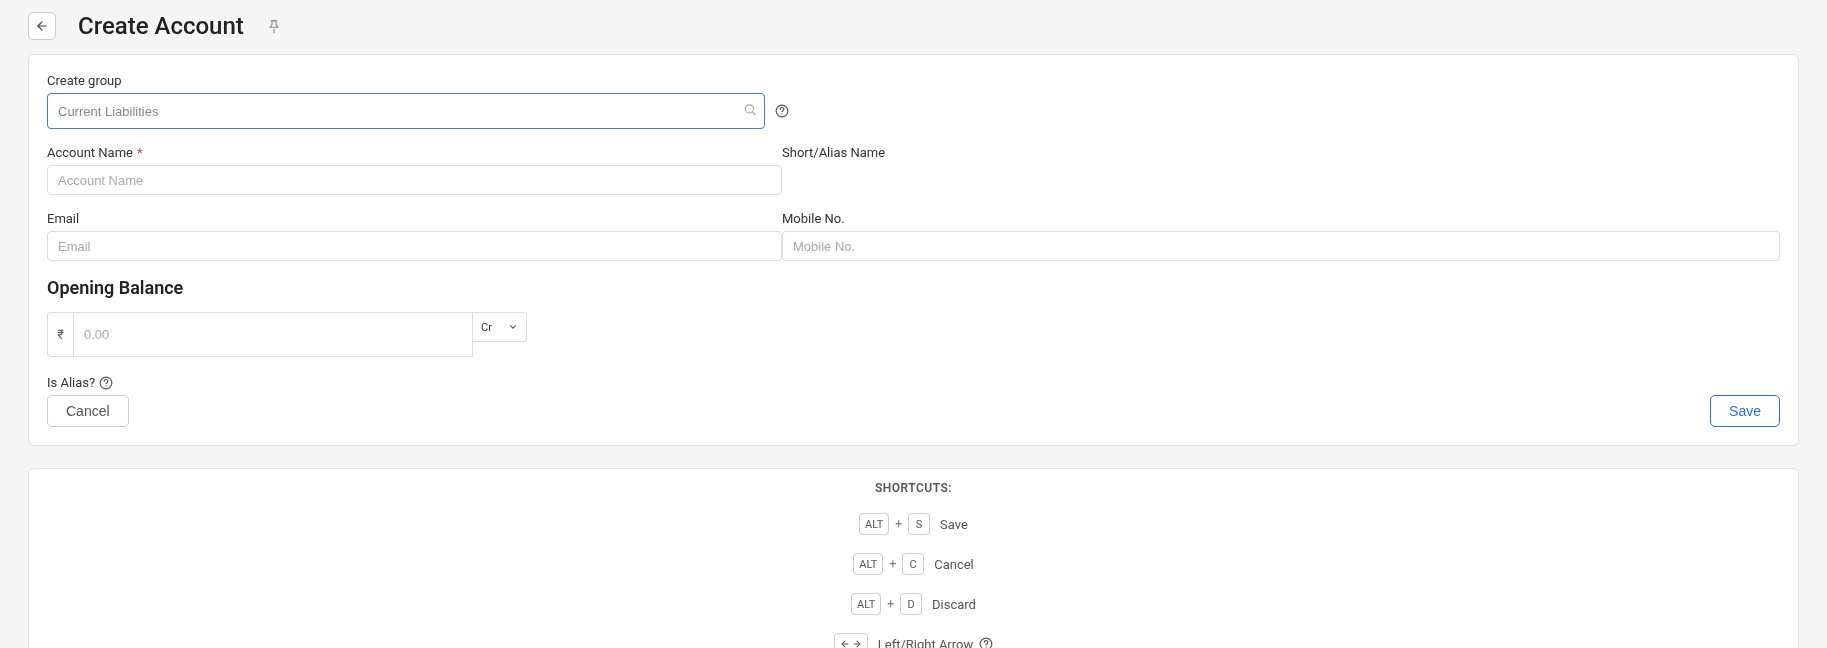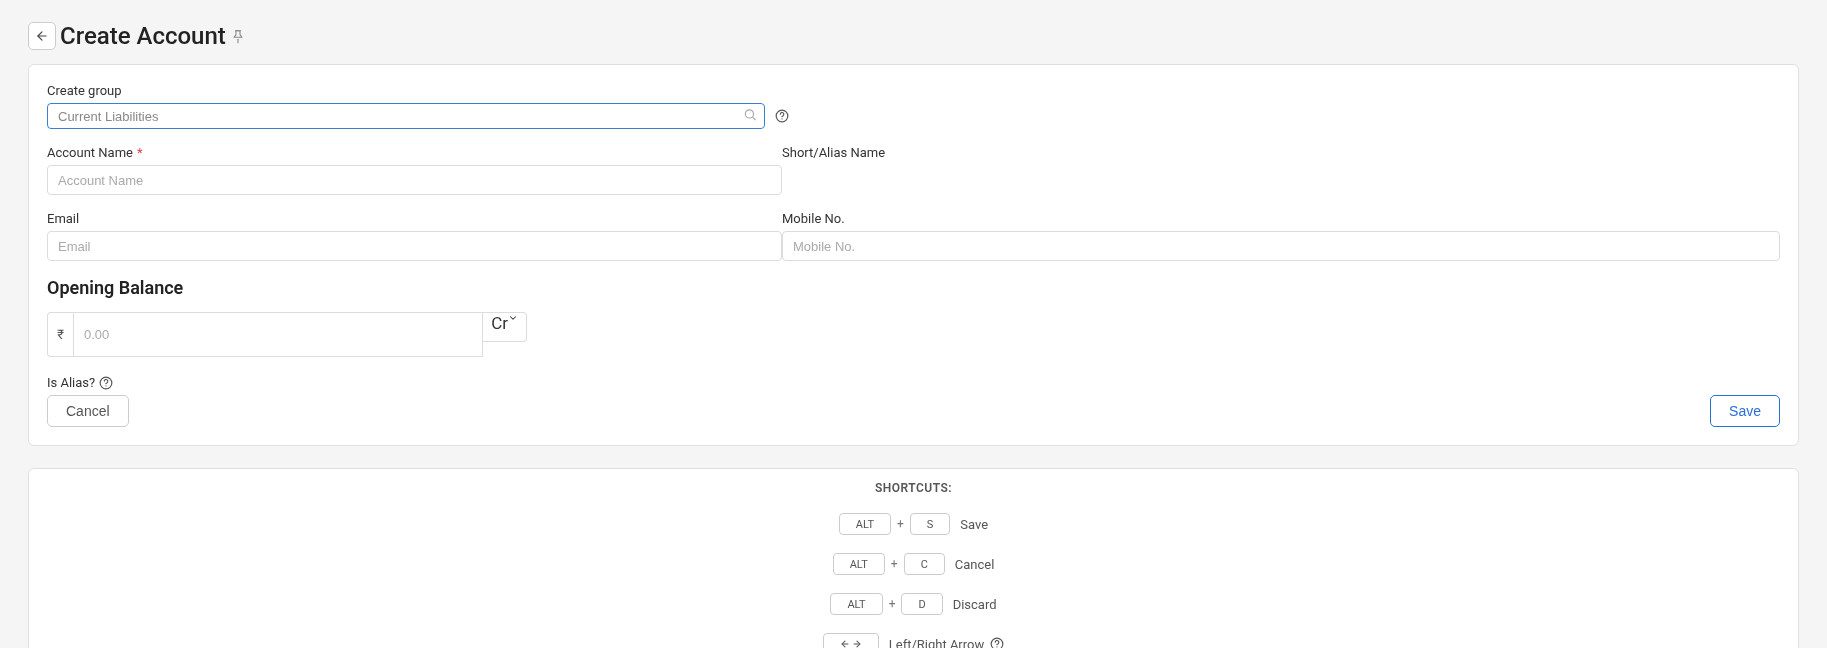--- a/index.html
+++ b/index.html
@@ -12,23 +12,22 @@
       background: #f5f5f5;
       color: #333;
       font-size: 14px;
     }
     .page-wrapper {
       padding: 12px 28px;
     }
     .header {
       display: flex;
       align-items: center;
-      gap: 4px;
+      gap: 22px;
       margin-bottom: 14px;
-      margin-top: 10px;
     }
     .back-btn {
       width: 28px;
       height: 28px;
       border: 1px solid #ccc;
       border-radius: 5px;
       background: #fff;
       display: flex;
       align-items: center;
       justify-content: center;
@@ -94,21 +93,21 @@
       gap: 10px;
       margin-bottom: 16px;
     }
     .search-wrap {
       position: relative;
       flex: 0 0 718px;
       max-width: 718px;
     }
     .search-input {
       width: 100%;
-      height: 26px;
+      height: 36px;
       padding: 4px 30px 4px 10px;
       border: 1px solid #3a7fd5;
       border-radius: 4px;
       font-size: 13px;
       color: #888;
       background: #fff;
       outline: none;
     }
     .search-icon-wrap {
       position: absolute;
@@ -172,30 +171,30 @@
       border-radius: 0;
       font-size: 13px;
       color: #333;
       background: #fff;
     }
     .balance-input::placeholder {
       color: #aaa;
     }
     .crdr-select {
       display: flex;
-      align-items: flex-start;
-      gap: 0;
+      align-items: center;
+      gap: 16px;
       padding: 0 8px;
       height: 30px;
       border: 1px solid #dcdcdc;
       border-left: none;
       border-radius: 0 4px 4px 0;
       background: #fff;
       cursor: pointer;
-      font-size: 17px;
+      font-size: 11px;
     }
     .crdr-select svg {
       width: 10px;
       height: 10px;
     }
     .radio-row {
       display: flex;
       align-items: center;
       gap: 18px;
       margin-bottom: 18px;
@@ -276,21 +275,21 @@
       display: flex;
       align-items: center;
       gap: 6px;
     }
     .key {
       display: inline-flex;
       align-items: center;
       justify-content: center;
       min-width: 22px;
       height: 22px;
-      padding: 0 16px;
+      padding: 0 5px;
       border: 1px solid #ccc;
       border-radius: 4px;
       background: #fff;
       font-size: 11px;
       color: #555;
     }
     .plus {
       font-size: 12px;
       color: #777;
     }

